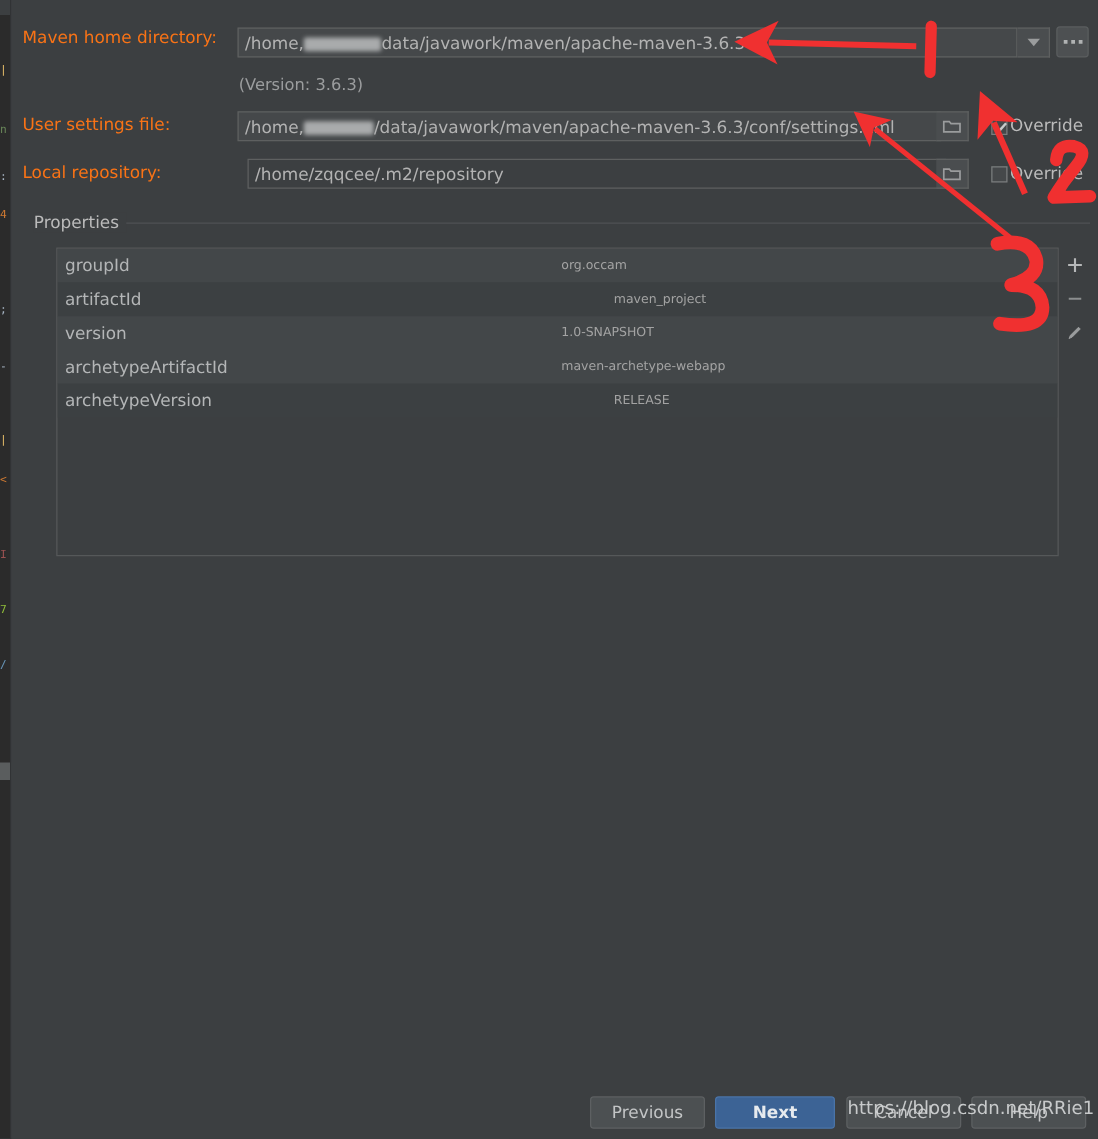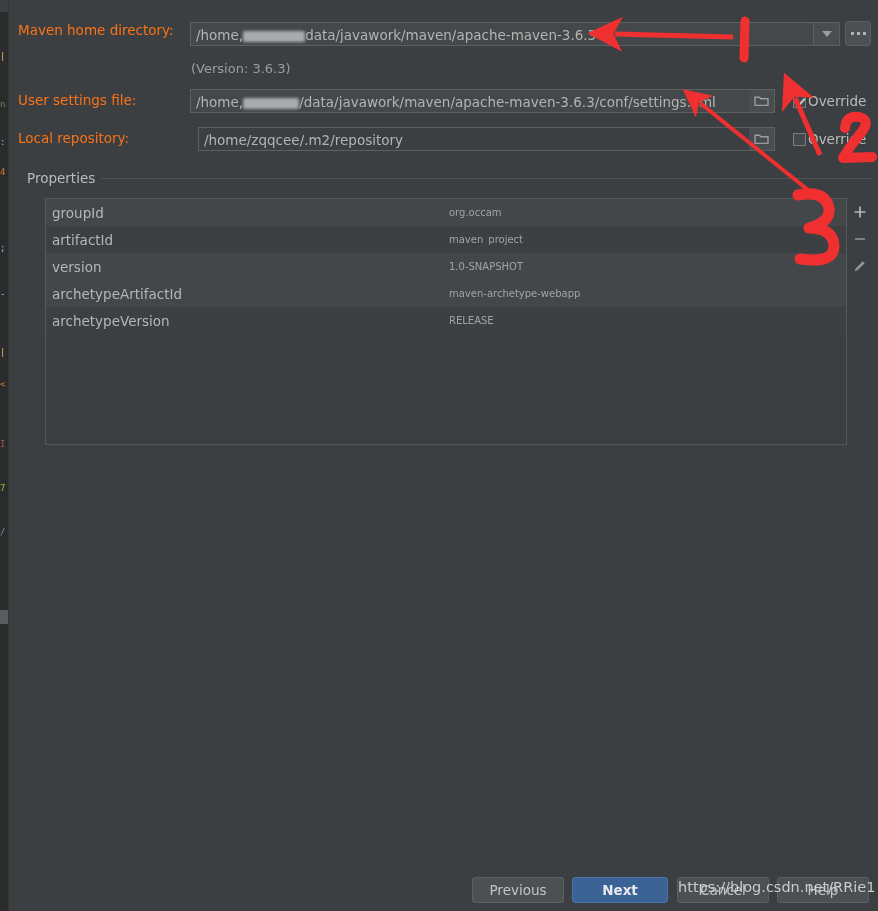--- a/index.html
+++ b/index.html
@@ -205,21 +205,21 @@
     overflow: hidden;
   }
   .prop-row {
     display: flex;
     height: 27px;
     align-items: center;
     box-sizing: border-box;
     justify-content: center;
   }
   .prop-row.odd  { background: #434749; }
-  .prop-row.even { background: #3c4042; }
+  .prop-row.even { background: #3c4042; gap: 42px; }
   .prop-key {
     width: 403px;
     padding-left: 6px;
     box-sizing: border-box;
     color: #b4b6b7;
     font-size: 13.5px;
     white-space: nowrap;
     overflow: hidden;
   }
   .prop-val {

